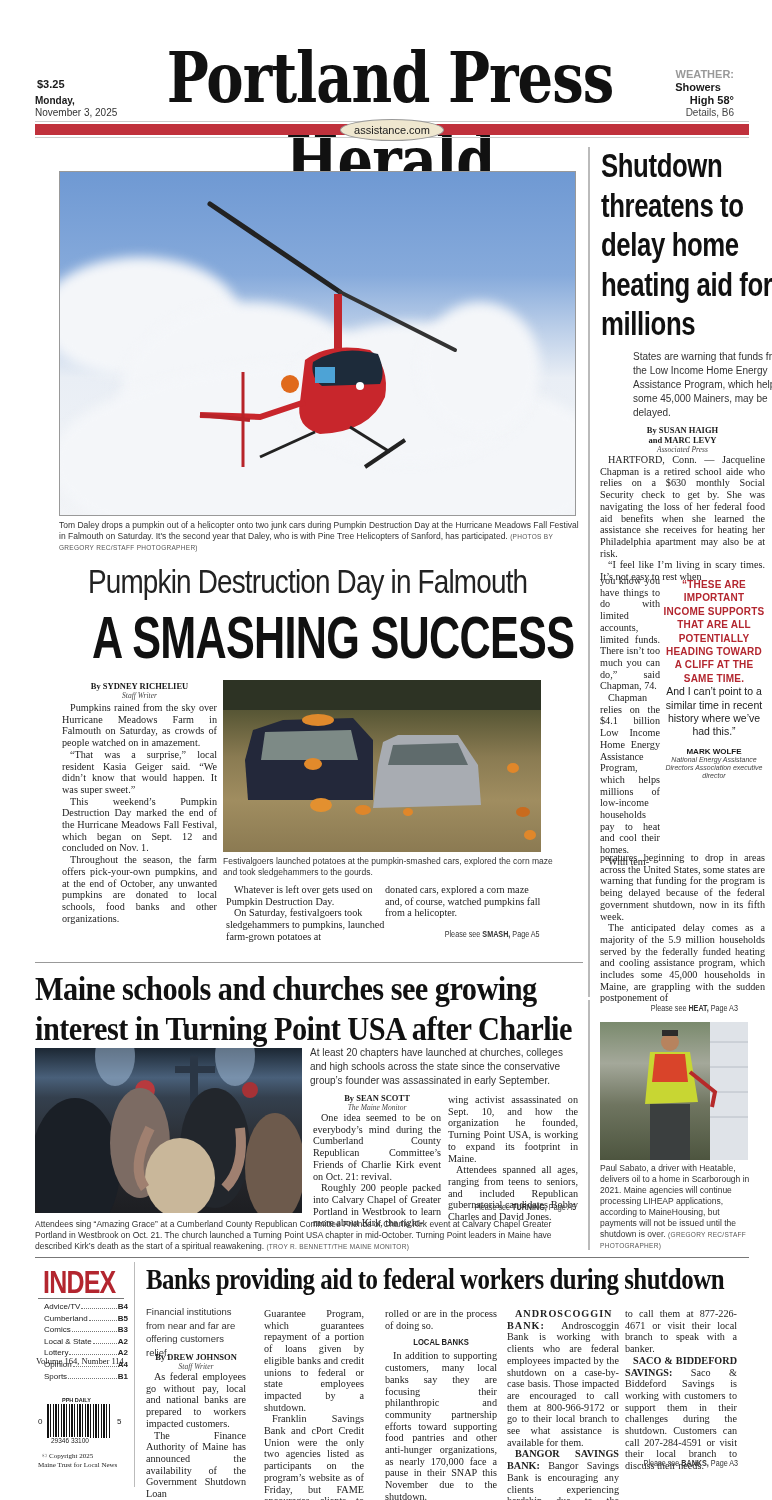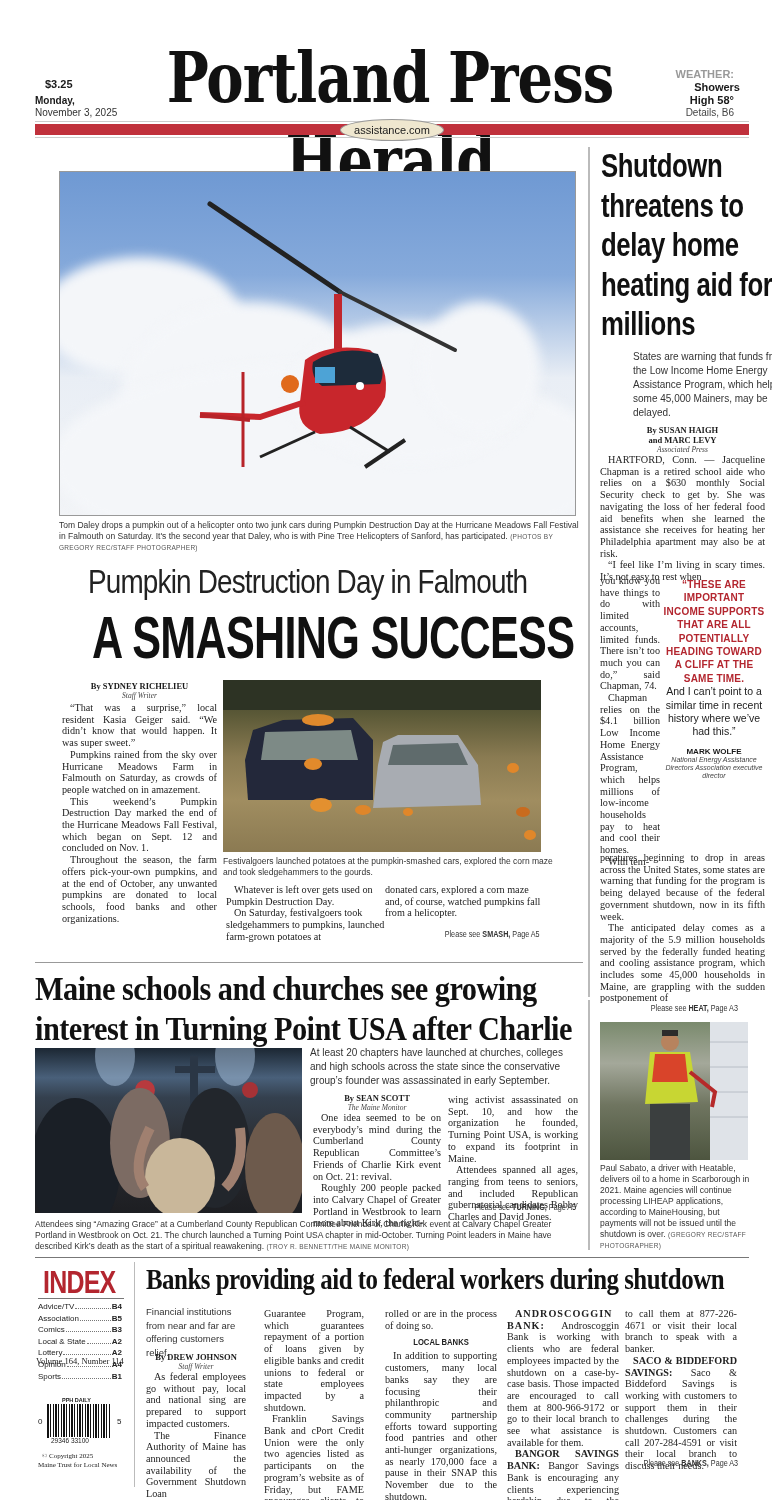--- a/index.html
+++ b/index.html
@@ -3,27 +3,27 @@
 <meta charset="utf-8">
 <style>
   * { box-sizing: border-box; margin: 0; padding: 0; }
   html, body { width: 772px; height: 1500px; background: #fff; overflow: hidden; }
   body { position: relative; font-family: "DejaVu Serif", serif; color: #1a1a1a; }
   .abs { position: absolute; }
   .sans { font-family: "Liberation Sans", sans-serif; }
   .serif { font-family: "Liberation Serif", serif; }
 
   
-  .price { left: 45px; top: 78px; font: bold 11px "Liberation Sans", sans-serif; }
+  .price { left: 37px; top: 78px; font: bold 11px "Liberation Sans", sans-serif; }
   .day { left: 35px; top: 95px; font: bold 10px "Liberation Sans", sans-serif; }
   .date { left: 35px; top: 107px; font: 10px "Liberation Sans", sans-serif; color: #333; }
   .nameplate { left: 120px; top: 36px; width: 540px; text-align: center;
     font: bold 56px "DejaVu Serif", serif; letter-spacing: -1px; transform: scaleY(1.25); transform-origin: top center; color: #111; }
   .wx-label { right: 38px; top: 68px; font: bold 11px "Liberation Sans", sans-serif; color: #999; text-align: center; }
-  .wx-cond { right: 32px; top: 81px; font: bold 11px "Liberation Sans", sans-serif; text-align: left; margin-left: 42px; }
+  .wx-cond { right: 51px; top: 81px; font: bold 11px "Liberation Sans", sans-serif; text-align: left; margin-left: 42px; }
   .wx-high { right: 38px; top: 94px; font: bold 11px "Liberation Sans", sans-serif; text-align: right; }
   .wx-det { right: 38px; top: 107px; font: 10px "Liberation Sans", sans-serif; color: #444; text-align: right; }
   .rule-top { left: 35px; top: 121px; width: 714px; height: 1px; background: #ccc; }
   .redbar { left: 35px; top: 124px; width: 714px; height: 11px; background: #c0313c; }
   .rule-bot { left: 35px; top: 137px; width: 714px; height: 1px; background: #ccc; }
   .url-pill { left: 340px; top: 119px; width: 104px; height: 22px; border-radius: 50%;
     background: #efe7cf; border: 1px solid #999; font: 11px "Liberation Sans", sans-serif; text-align: center; line-height: 20px; }
 
   
   .helo-photo { left: 59px; top: 171px; width: 517px; height: 345px;
@@ -63,21 +63,21 @@
     letter-spacing: -0.6px; color: #111; transform: scaleX(0.92); transform-origin: left top; width: 610px; }
   .church-photo { left: 35px; top: 1048px; width: 267px; height: 165px; overflow: hidden;
     background: linear-gradient(180deg, #1c2733 0%, #49607a 18%, #34404e 30%, #2a2c31 60%, #1d1e22 100%); }
   .turn-dek { left: 310px; top: 1046px; width: 270px; font: 10px "Liberation Sans", sans-serif; line-height: 14px; color: #333; }
 
   .worker-photo { left: 600px; top: 1022px; width: 148px; height: 138px; overflow: hidden;
     background: linear-gradient(180deg, #7a8a6d 0%, #a4a89a 30%, #6f7560 60%, #4d553f 100%); }
 
   .index-title { left: 43px; top: 1264px; font: bold 32px "Liberation Sans", sans-serif; color: #b3262f; letter-spacing: -1px;
     transform: scaleX(0.78); transform-origin: left top; }
-  .index-list { left: 38px; top: 1302px; width: 84px; font: 8px "Liberation Sans", sans-serif; color: #222; }
+  .index-list { left: 44px; top: 1302px; width: 84px; font: 8px "Liberation Sans", sans-serif; color: #222; }
   .index-row { display: flex; align-items: baseline; height: 11.6px; }
   .index-row .dots { flex: 1; border-bottom: 1px dotted #777; margin: 0 1px 2px; }
   .index-row b { font-weight: bold; }
   .vol { left: 36px; top: 1356px; font: 8.5px "Liberation Serif", serif; white-space: nowrap; }
   .banks-hed { left: 146px; top: 1262px; font: bold 30px "Liberation Serif", serif; letter-spacing: -0.6px;
     transform: scaleX(0.83); transform-origin: left top; white-space: nowrap; color: #111; }
   .banks-dek { left: 146px; top: 1305px; width: 100px; font: 9.5px "Liberation Sans", sans-serif; line-height: 13.5px; color: #333; }
   .subhead { font: bold 9px "Liberation Sans", sans-serif; text-align: center; transform: scaleX(0.85); margin: 6px 0 3px; }
 </style>
 </head>
@@ -124,22 +124,22 @@
   <span class="credit">(PHOTOS BY GREGORY REC/STAFF PHOTOGRAPHER)</span>
 </div>
 
 <div class="abs kicker">Pumpkin Destruction Day in Falmouth</div>
 <div class="abs hed-big">A SMASHING SUCCESS</div>
 
 <div class="abs" style="left:62px;top:681px;width:155px;">
   <div class="byline">By SYDNEY RICHELIEU</div>
   <div class="byline-sub">Staff Writer</div>
   <div class="body" style="margin-top:2px;">
+    <p>Pumpkins rained from the sky over Hurricane Meadows Farm in Falmouth on Saturday, as crowds of people watched on in amazement.</p>
     <p>“That was a surprise,” local resident Kasia Geiger said. “We didn’t know that would happen. It was super sweet.”</p>
-    <p>Pumpkins rained from the sky over Hurricane Meadows Farm in Falmouth on Saturday, as crowds of people watched on in amazement.</p>
     <p>This weekend’s Pumpkin Destruction Day marked the end of the Hurricane Meadows Fall Festival, which began on Sept. 12 and concluded on Nov. 1.</p>
     <p>Throughout the season, the farm offers pick-your-own pumpkins, and at the end of October, any unwanted pumpkins are donated to local schools, food banks and other organizations.</p>
   </div>
 </div>
 
 <div class="abs cars-photo">
   <svg width="318" height="172" viewBox="0 0 318 172" style="position:absolute;left:0;top:0">
     <rect x="0" y="0" width="318" height="30" fill="#2d3324"></rect>
     <path d="M30 50 L60 40 L130 38 L150 60 L150 120 L25 120 L22 80 Z" fill="#23283a"></path>
     <path d="M42 52 L128 50 L135 80 L38 80 Z" fill="#7d8a86"></path>
@@ -261,21 +261,21 @@
 <div class="abs hr" style="left:35px;top:1257px;width:714px;background:#777;"></div>
 <div class="abs index-title">INDEX</div>
 <div class="abs" style="left:38px;top:1298px;width:86px;height:1px;background:#777;"></div>
 <div class="abs index-list">
   <div class="index-row">
       <span>Advice/TV</span>
       <span class="dots"></span>
       <b>B4</b>
     </div>
   <div class="index-row">
-      <span>Association</span>
+      <span>Cumberland</span>
       <span class="dots"></span>
       <b>B5</b>
     </div>
   <div class="index-row">
       <span>Comics</span>
       <span class="dots"></span>
       <b>B3</b>
     </div>
   <div class="index-row">
       <span>Local &amp; State</span>
@@ -308,21 +308,21 @@
 <div class="abs serif" style="left:42px;top:1452px;font-size:7px;">© Copyright 2025</div>
 <div class="abs serif" style="left:38px;top:1461px;font-size:7px;white-space:nowrap;">Maine Trust for Local News</div>
 <div class="abs" style="left:134px;top:1262px;width:1px;height:225px;background:#bbb;"></div>
 
 <div class="abs banks-hed">Banks providing aid to federal workers during shutdown</div>
 <div class="abs banks-dek">Financial institutions from near and far are offering customers relief.</div>
 <div class="abs" style="left:146px;top:1352px;width:100px;">
   <div class="byline">By DREW JOHNSON</div>
   <div class="byline-sub">Staff Writer</div>
   <div class="body">
-    <p>As federal employees go without pay, local and national sing are prepared to support impacted customers.</p>
+    <p>As federal employees go without pay, local and national banks are prepared to workers impacted customers.</p>
     <p>The Finance Authority of Maine has announced the availability of the Government Shutdown Loan</p>
   </div>
 </div>
 <div class="abs body" style="left:264px;top:1308px;width:100px;">
   <p style="text-indent:0">Guarantee Program, which guarantees repayment of a portion of loans given by eligible banks and credit unions to federal or state employees impacted by a shutdown.</p>
   <p>Franklin Savings Bank and cPort Credit Union were the only two agencies listed as participants on the program’s website as of Friday, but FAME encourages clients to check with their local lending institution to see if they have since en-</p>
 </div>
 <div class="abs body" style="left:385px;top:1308px;width:112px;">
   <p style="text-indent:0">rolled or are in the process of doing so.</p>
   <div class="subhead">LOCAL BANKS</div>

